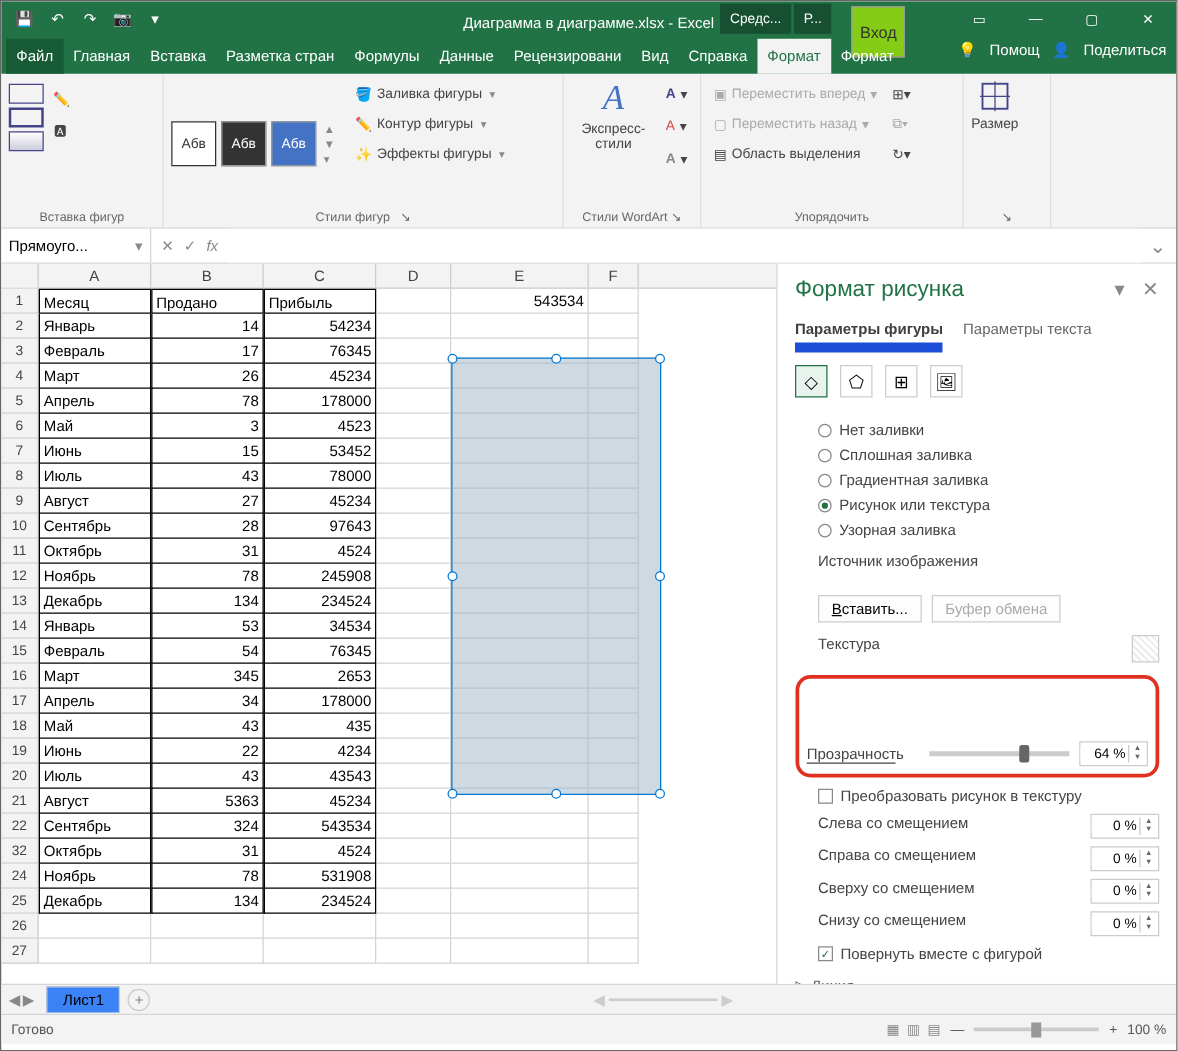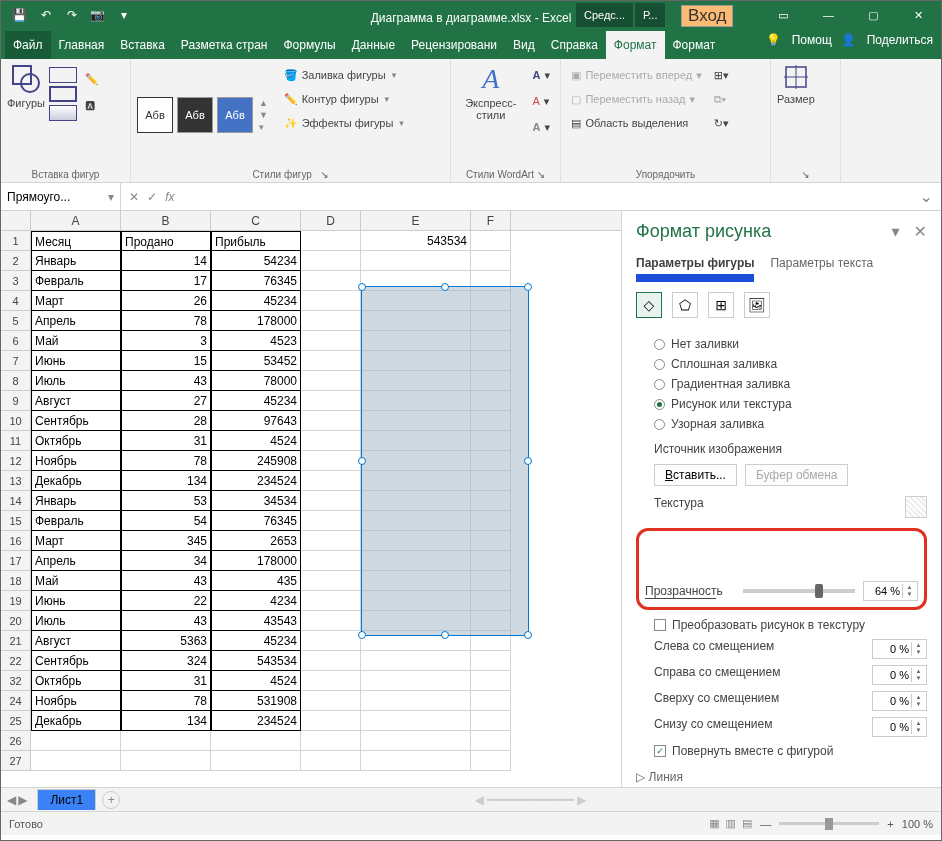--- a/index.html
+++ b/index.html
@@ -5,21 +5,21 @@
 * { box-sizing: border-box; margin: 0; padding: 0; font-family: 'Segoe UI', Tahoma, sans-serif; }
 body { background: #fff; width: 942px; height: 841px; overflow: hidden; position: relative; border: 1px solid #666; }
 .titlebar { background: #217346; height: 58px; display: flex; align-items: flex-start; color: #fff; position: relative; }
 .qat { display: flex; align-items: center; padding: 4px 8px; gap: 4px; height: 28px; }
 .qat-btn { width: 22px; height: 22px; display: flex; align-items: center; justify-content: center; cursor: pointer; font-size: 12px; }
 .title-text { position: absolute; left: 50%; transform: translateX(-50%); top: 10px; font-size: 12px; }
 .winbtns { position: absolute; right: 0; top: 0; display: flex; }
 .winbtn { width: 45px; height: 28px; display: flex; align-items: center; justify-content: center; font-size: 11px; cursor: pointer; }
 .contextual-tabs { position: absolute; top: 0; left: 575px; display: flex; height: 28px; align-items: center; gap: 2px; }
 .ctx-tab { background: #164f31; padding: 4px 8px; font-size: 11px; height: 24px; display: flex; align-items: center; }
-.login-btn { position: absolute; top: 4px; left: 680px; background: #fdba74; color: #333; font-size: 17px; padding: 0 6px; border: 1px solid #999; }
+.login-btn { position: absolute; top: 4px; left: 680px; background: #84cc16; color: #333; font-size: 13px; padding: 12px 6px; border: 1px solid #999; }
 .ribbon-tabs { position: absolute; top: 28px; left: 0; right: 0; height: 30px; display: flex; align-items: flex-end; padding-left: 4px; }
 .rtab { font-size: 12px; padding: 6px 8px; cursor: pointer; height: 28px; display: flex; align-items: center; }
 .rtab.active { background: #f3f3f3; color: #217346; }
 .rtab.file { background: #185c37; }
 .ribbon-right { position: absolute; right: 8px; top: 32px; display: flex; gap: 10px; font-size: 12px; align-items: center; }
 .ribbon { background: #f3f3f3; border-bottom: 1px solid #d4d4d4; height: 124px; display: flex; }
 .rgroup { border-right: 1px solid #e0e0e0; padding: 4px 6px 0 6px; display: flex; flex-direction: column; justify-content: space-between; }
 .rgroup-label { font-size: 10px; color: #666; text-align: center; padding: 2px 0; }
 .rg-main { display: flex; gap: 4px; flex: 1; }
 .shapes-big { display: flex; flex-direction: column; align-items: center; gap: 2px; cursor: pointer; }
@@ -52,21 +52,21 @@
 .pane-tab { padding: 4px 0; color: #666; cursor: pointer; }
 .pane-tab.active { color: #404040; border-bottom: 8px solid #1d4ed8; font-weight: 600; }
 .pane-icons { display: flex; gap: 10px; padding: 10px 14px; }
 .pane-icon { width: 26px; height: 26px; border: 1px solid #ccc; display: flex; align-items: center; justify-content: center; cursor: pointer; font-size: 14px; }
 .pane-icon.active { border-color: #217346; background: #e8f3ed; }
 .pane-body { flex: 1; overflow-y: auto; padding: 6px 14px; font-size: 12px; color: #444; }
 .radio-row { display: flex; align-items: center; gap: 6px; padding: 3px 0 3px 18px; cursor: pointer; }
 .radio { width: 11px; height: 11px; border: 1px solid #888; border-radius: 50%; display: flex; align-items: center; justify-content: center; }
 .radio.checked::after { content: ''; width: 5px; height: 5px; background: #217346; border-radius: 50%; }
 .section-label { padding: 8px 0 4px 18px; }
-.btn-row { display: flex; gap: 8px; padding: 4px 0 4px 18px; }
+.btn-row { display: flex; gap: 8px; padding: 4px 0 4px 18px; margin-top: 12px; }
 .pane-btn { border: 1px solid #ccc; padding: 3px 10px; font-size: 12px; cursor: pointer; background: #fdfdfd; }
 .pane-btn.disabled { color: #aaa; }
 .texture-row { display: flex; justify-content: space-between; align-items: flex-start; padding: 6px 0 6px 18px; }
 .texture-btn { width: 22px; height: 22px; border: 1px solid #ccc; cursor: pointer; }
 .highlight-box { border: 3px solid #e03020; border-radius: 12px; padding: 6px; margin: 4px 0; }
 .slider-row { display: flex; align-items: center; gap: 8px; margin-top: 44px; }
 .slider-label { width: 90px; }
 .slider { flex: 1; height: 4px; background: #ccc; position: relative; cursor: pointer; }
 .slider-thumb { position: absolute; width: 8px; height: 14px; background: #666; top: -5px; border-radius:2px; }
 .spinner { width: 55px; height: 20px; border: 1px solid #ccc; display: flex; align-items: center; }
@@ -128,27 +128,20 @@
     <span>💡</span>
     <span>Помощ</span>
     <span>👤</span>
     <span>Поделиться</span>
   </div>
 </div>
 
 <div class="ribbon">
   <div class="rgroup" style="width:130px">
     <div class="rg-main">
-      <div class="shapes-big">
-        <svg width="32" height="32" viewBox="0 0 32 32">
-            <rect x="3" y="3" width="18" height="18" fill="none" stroke="#448" stroke-width="2"></rect>
-            <circle cx="20" cy="20" r="9" fill="none" stroke="#448" stroke-width="2"></circle>
-          </svg>
-        <span style="font-size:11px;color:#444">Фигуры</span>
-      </div>
       <div style="display:flex;flex-direction:column;gap:3px;padding-top:4px">
         <div class="gallery-shape" style="border:1px solid #448"></div>
         <div class="gallery-shape" style="border:2px solid #448"></div>
         <div class="gallery-shape" style="border:1px solid #448;background:linear-gradient(#fff,#ccd)"></div>
       </div>
       <div style="display:flex;flex-direction:column;gap:2px;padding-top:4px">
         <div class="ribbon-btn">✏️</div>
         <div class="ribbon-btn">🅰</div>
       </div>
     </div>

